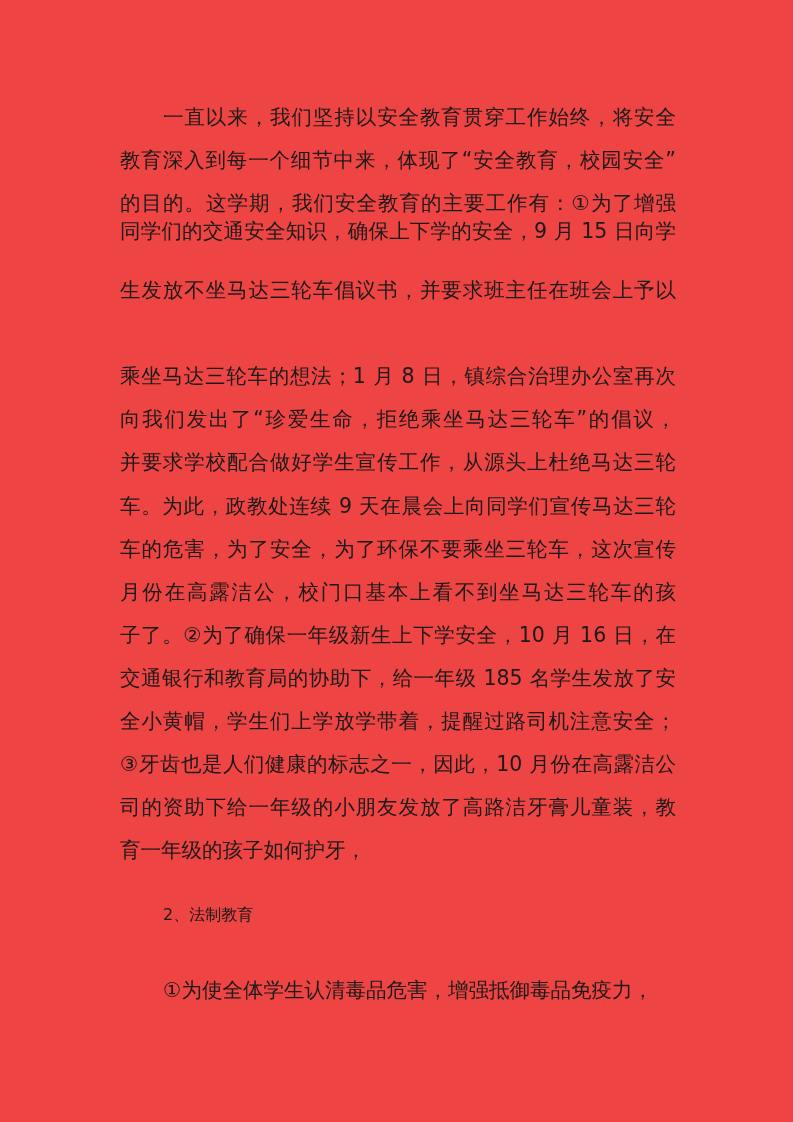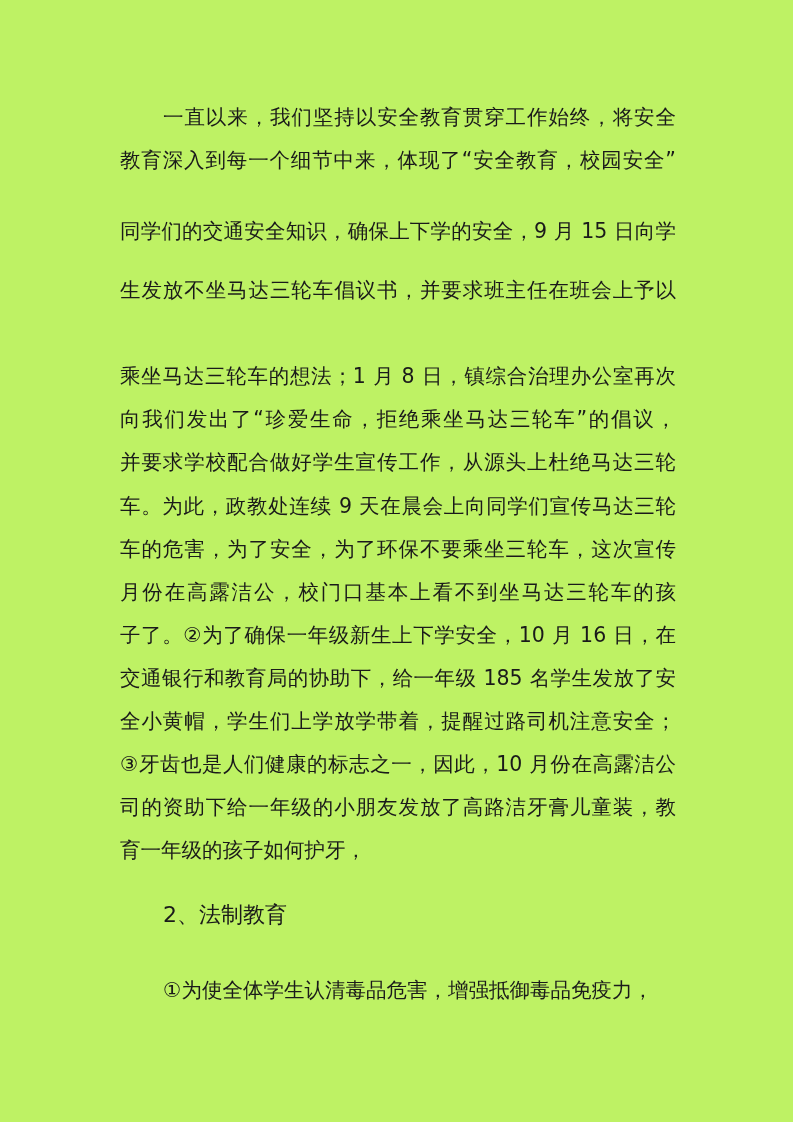--- a/index.html
+++ b/index.html
@@ -1,31 +1,32 @@
 <!DOCTYPE html>
 <html><head>
   <meta charset="utf-8">
   <style>
     html, body { margin: 0; padding: 0; background: #ffffff; }
     body { width: 793px; height: 1122px; position: relative; overflow: hidden;
       font-family: "DejaVu Sans", "Liberation Sans", sans-serif; color: #1a1a1a; }
-    .page { position: absolute; left: 0; top: 0; width: 793px; height: 1122px; background: #bef264; }
+    .page { position: absolute; left: 0; top: 0; width: 793px; height: 1122px; background: #ef4444; }
     .line { position: absolute; left: 120px; width: 556px; height: 30px; line-height: 30px;
       font-size: 20.5px; white-space: nowrap; text-align: justify; text-align-last: justify;
       letter-spacing: 0; }
     .line.last { text-align-last: left; }
     .line.indent { left: 163px; width: 513px; }
-    .heading { position: absolute; left: 163px; height: 30px; line-height: 30px; font-size: 22px; white-space: nowrap; }
+    .heading { position: absolute; left: 163px; height: 30px; line-height: 30px; font-size: 16px; white-space: nowrap; }
   </style>
 </head>
 <body>
 
 <div class="page">
   <div class="line indent" style="top:102px">一直以来，我们坚持以安全教育贯穿工作始终，将安全</div>
   <div class="line" style="top:145px">教育深入到每一个细节中来，体现了“安全教育，校园安全”</div>
+  <div class="line" style="top:188px">的目的。这学期，我们安全教育的主要工作有：①为了增强</div>
   <div class="line" style="top:216px">同学们的交通安全知识，确保上下学的安全，9 月 15 日向学</div>
   <div class="line" style="top:275px">生发放不坐马达三轮车倡议书，并要求班主任在班会上予以</div>
   <div class="line" style="top:361px">乘坐马达三轮车的想法；1 月 8 日，镇综合治理办公室再次</div>
   <div class="line" style="top:404px">向我们发出了“珍爱生命，拒绝乘坐马达三轮车”的倡议，</div>
   <div class="line" style="top:447px">并要求学校配合做好学生宣传工作，从源头上杜绝马达三轮</div>
   <div class="line" style="top:491px">车。为此，政教处连续 9 天在晨会上向同学们宣传马达三轮</div>
   <div class="line" style="top:534px">车的危害，为了安全，为了环保不要乘坐三轮车，这次宣传</div>
   <div class="line" style="top:577px">月份在高露洁公，校门口基本上看不到坐马达三轮车的孩</div>
   <div class="line" style="top:620px">子了。②为了确保一年级新生上下学安全，10 月 16 日，在</div>
   <div class="line" style="top:663px">交通银行和教育局的协助下，给一年级 185 名学生发放了安</div>

